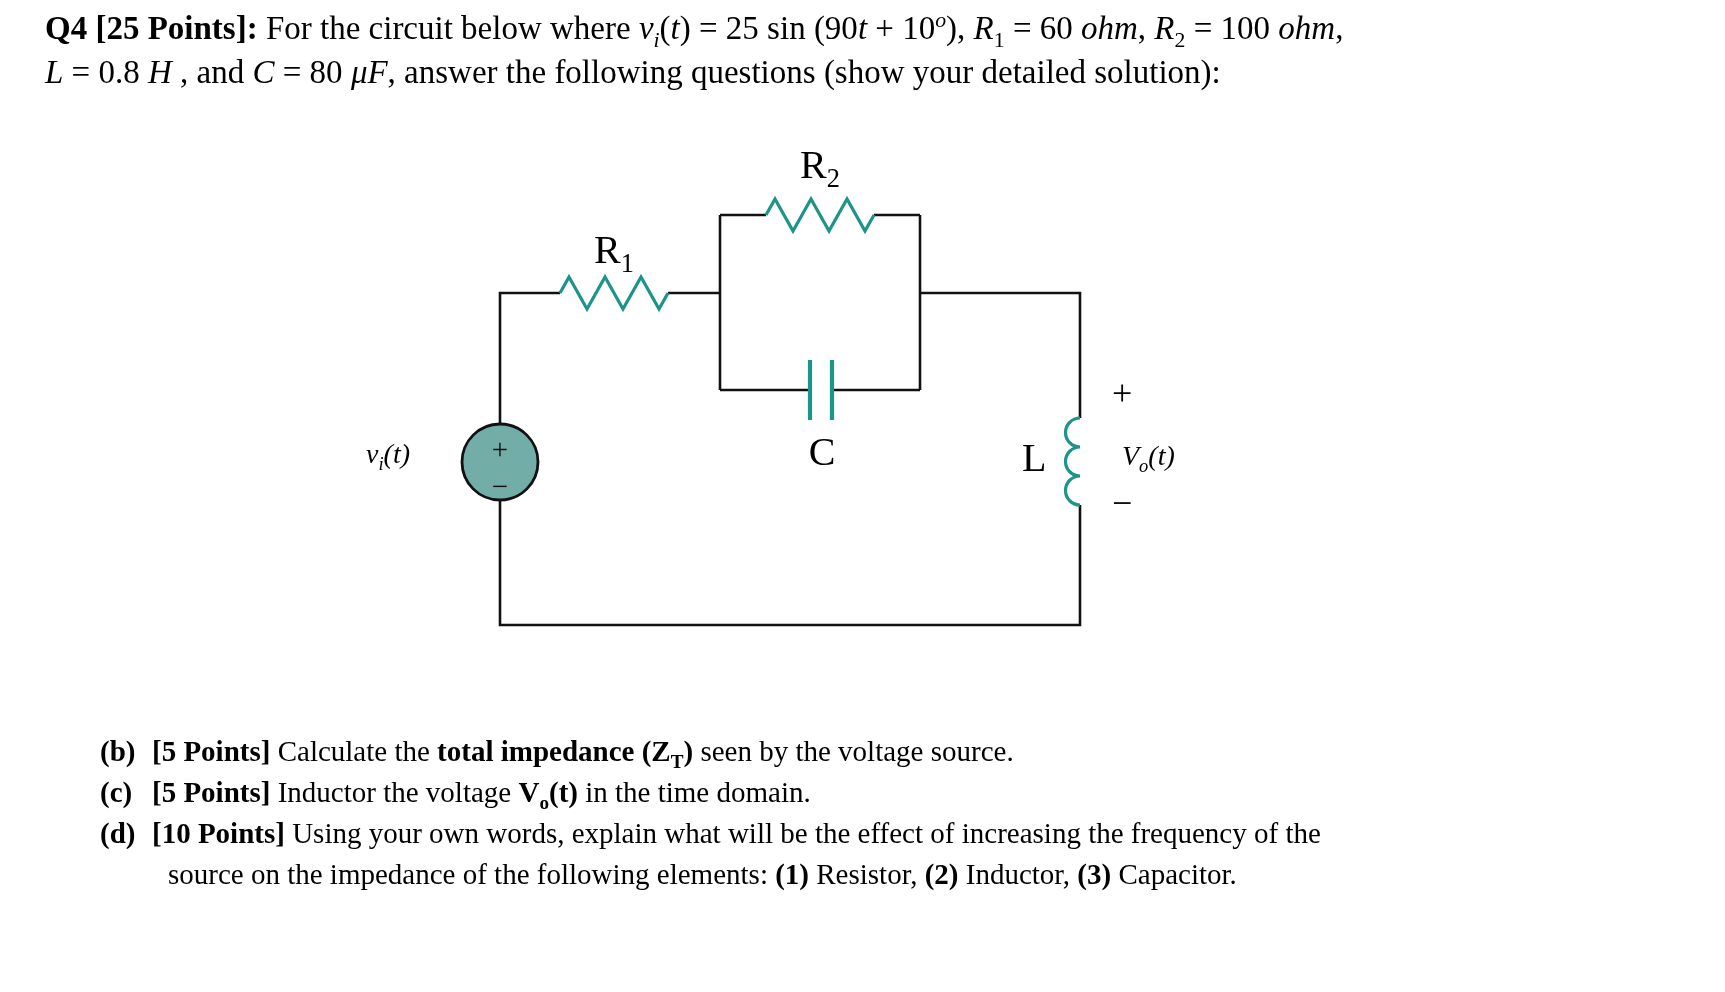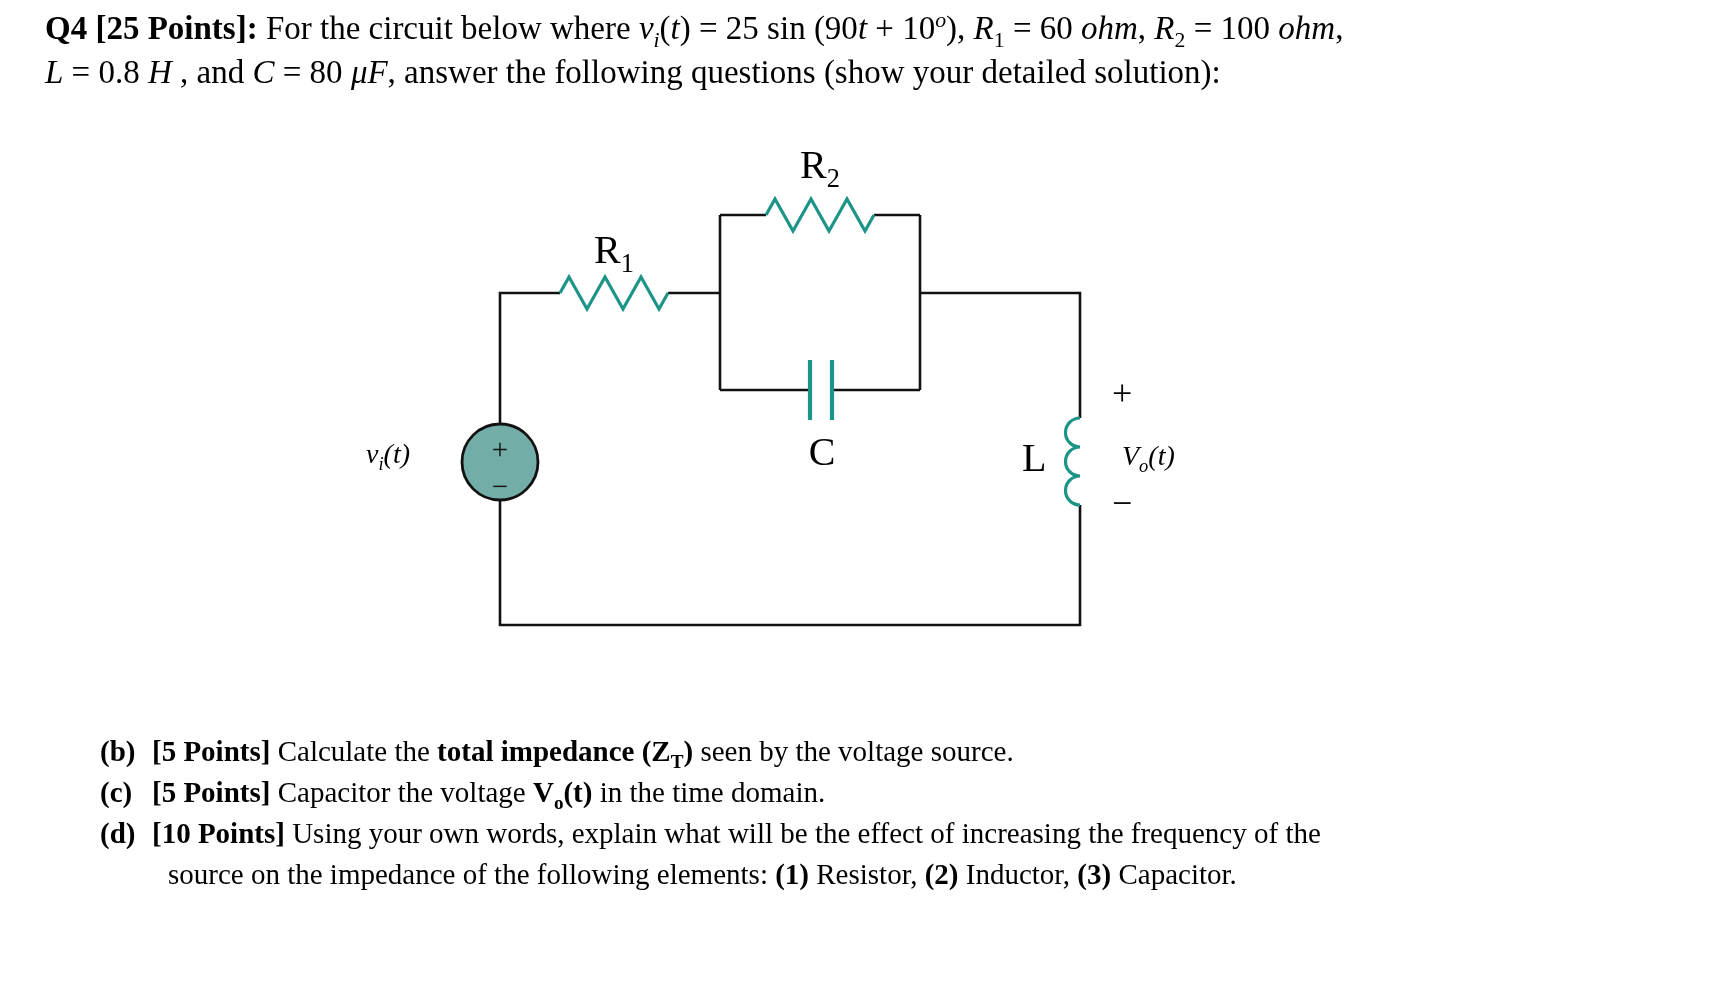--- a/index.html
+++ b/index.html
@@ -58,17 +58,17 @@
   <div class="clabel center" style="left:614px;top:226px"><span>R</span><span class="seg-sub">1</span></div>
   <div class="clabel center" style="left:820px;top:141px"><span>R</span><span class="seg-sub">2</span></div>
   <div class="clabel vlbl" style="left:366px;top:438px"><span class="seg-i">v</span><span class="seg-i seg-sub">i</span><span class="seg-i">(t)</span></div>
   <div class="clabel center" style="left:822px;top:428px">C</div>
   <div class="clabel" style="left:1022px;top:434px">L</div>
   <div class="clabel sign" style="left:1112px;top:372px">+</div>
   <div class="clabel vlbl" style="left:1122px;top:440px"><span class="seg-i">V</span><span class="seg-i seg-sub">o</span><span class="seg-i">(t)</span></div>
   <div class="clabel sign" style="left:1112px;top:482px">−</div>
 
   <div class="qline" style="left:100px;top:735px"><span class="seg-b seg-mk">(b)</span><span class="seg-b">[5 Points]</span><span> Calculate the </span><span class="seg-b">total impedance (Z</span><span class="seg-b seg-sub">T</span><span class="seg-b">)</span><span> seen by the voltage source.</span></div>
-  <div class="qline" style="left:100px;top:776px"><span class="seg-b seg-mk">(c)</span><span class="seg-b">[5 Points]</span><span> Capacitor the voltage </span><span class="seg-b">V</span><span class="seg-b seg-sub">o</span><span class="seg-b">(t)</span><span> in the time domain.</span></div>
+  <div class="qline" style="left:100px;top:776px"><span class="seg-b seg-mk">(c)</span><span class="seg-b">[5 Points]</span><span> Inductor the voltage </span><span class="seg-b">V</span><span class="seg-b seg-sub">o</span><span class="seg-b">(t)</span><span> in the time domain.</span></div>
   <div class="qline" style="left:100px;top:817px"><span class="seg-b seg-mk">(d)</span><span class="seg-b">[10 Points]</span><span> Using your own words, explain what will be the effect of increasing the frequency of the</span></div>
   <div class="qline" style="left:168px;top:858px"><span>source on the impedance of the following elements: </span><span class="seg-b">(1)</span><span> Resistor, </span><span class="seg-b">(2)</span><span> Inductor, </span><span class="seg-b">(3)</span><span> Capacitor.</span></div>
 
 </div>
 
 </body></html>

